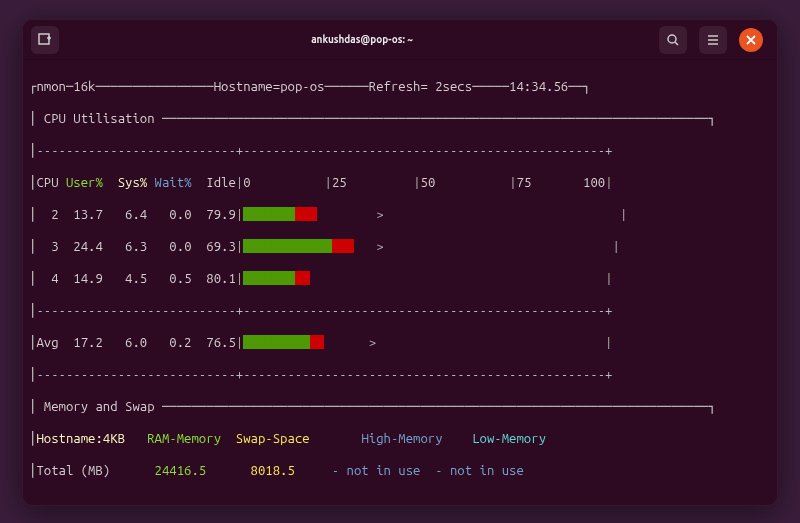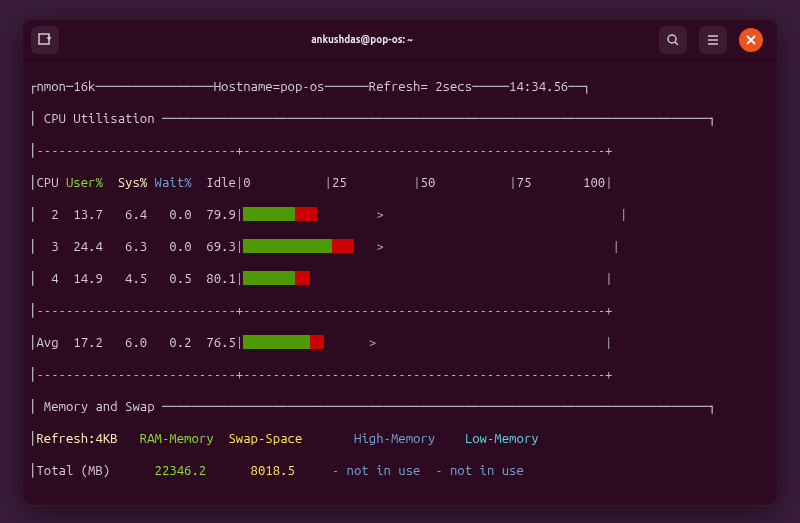--- a/index.html
+++ b/index.html
@@ -80,22 +80,22 @@
 <span class="row"><span class="box">│</span><span class="lbl"> CPU Utilisation </span><span class="dash">──────────────────────────────────────────────────────────────────────────┐</span></span>
 <span class="row"><span class="box">│</span><span class="dash">---------------------------+-------------------------------------------------+</span></span>
 <span class="row"><span class="box">│</span><span class="w">CPU</span> <span class="g">User%</span>  <span class="r">Sys%</span> <span class="b">Wait%</span>  <span class="w">Idle</span><span class="pipe">|</span><span class="w">0</span>          <span class="pipe">|</span><span class="w">25</span>         <span class="pipe">|</span><span class="w">50</span>          <span class="pipe">|</span><span class="w">75</span>       <span class="w">100</span><span class="pipe">|</span></span>
 <span class="row"><span class="box">│</span>  <span class="w">2</span>  <span class="w">13.7</span>   <span class="w">6.4</span>   <span class="w">0.0</span>  <span class="w">79.9</span><span class="pipe">|</span><span class="bar-u">UUUUUUU</span><span class="bar-s">sss</span>        <span class="caret">&gt;</span>                                <span class="pipe">|</span></span>
 <span class="row"><span class="box">│</span>  <span class="w">3</span>  <span class="w">24.4</span>   <span class="w">6.3</span>   <span class="w">0.0</span>  <span class="w">69.3</span><span class="pipe">|</span><span class="bar-u">UUUUUUUUUUUU</span><span class="bar-s">sss</span>   <span class="caret">&gt;</span>                               <span class="pipe">|</span></span>
 <span class="row"><span class="box">│</span>  <span class="w">4</span>  <span class="w">14.9</span>   <span class="w">4.5</span>   <span class="w">0.5</span>  <span class="w">80.1</span><span class="pipe">|</span><span class="bar-u">UUUUUUU</span><span class="bar-s">ss</span>                                        <span class="pipe">|</span></span>
 <span class="row"><span class="box">│</span><span class="dash">---------------------------+-------------------------------------------------+</span></span>
 <span class="row"><span class="box">│</span><span class="w">Avg</span>  <span class="w">17.2</span>   <span class="w">6.0</span>   <span class="w">0.2</span>  <span class="w">76.5</span><span class="pipe">|</span><span class="bar-u">UUUUUUUUU</span><span class="bar-s">ss</span>      <span class="caret">&gt;</span>                               <span class="pipe">|</span></span>
 <span class="row"><span class="box">│</span><span class="dash">---------------------------+-------------------------------------------------+</span></span>
 <span class="row"><span class="box">│</span><span class="lbl"> Memory and Swap </span><span class="dash">──────────────────────────────────────────────────────────────────────────┐</span></span>
-<span class="row"><span class="box">│</span><span class="r">Refresh:4KB</span>   <span class="g">RAM-Memory</span>  <span class="y">Swap-Space</span>       <span class="b">High-Memory</span>    <span class="c">Low-Memory</span></span>
-<span class="row"><span class="box">│</span><span class="w">Total (MB)</span>      <span class="g">22346.2</span>      <span class="y">8018.5</span>     <span class="b">- not in use  - not in use</span></span>
+<span class="row"><span class="box">│</span><span class="r">Hostname:4KB</span>   <span class="g">RAM-Memory</span>  <span class="y">Swap-Space</span>       <span class="b">High-Memory</span>    <span class="c">Low-Memory</span></span>
+<span class="row"><span class="box">│</span><span class="w">Total (MB)</span>      <span class="g">24416.5</span>      <span class="y">8018.5</span>     <span class="b">- not in use  - not in use</span></span>
 
 
 
 
 
 
 
 
 
 

